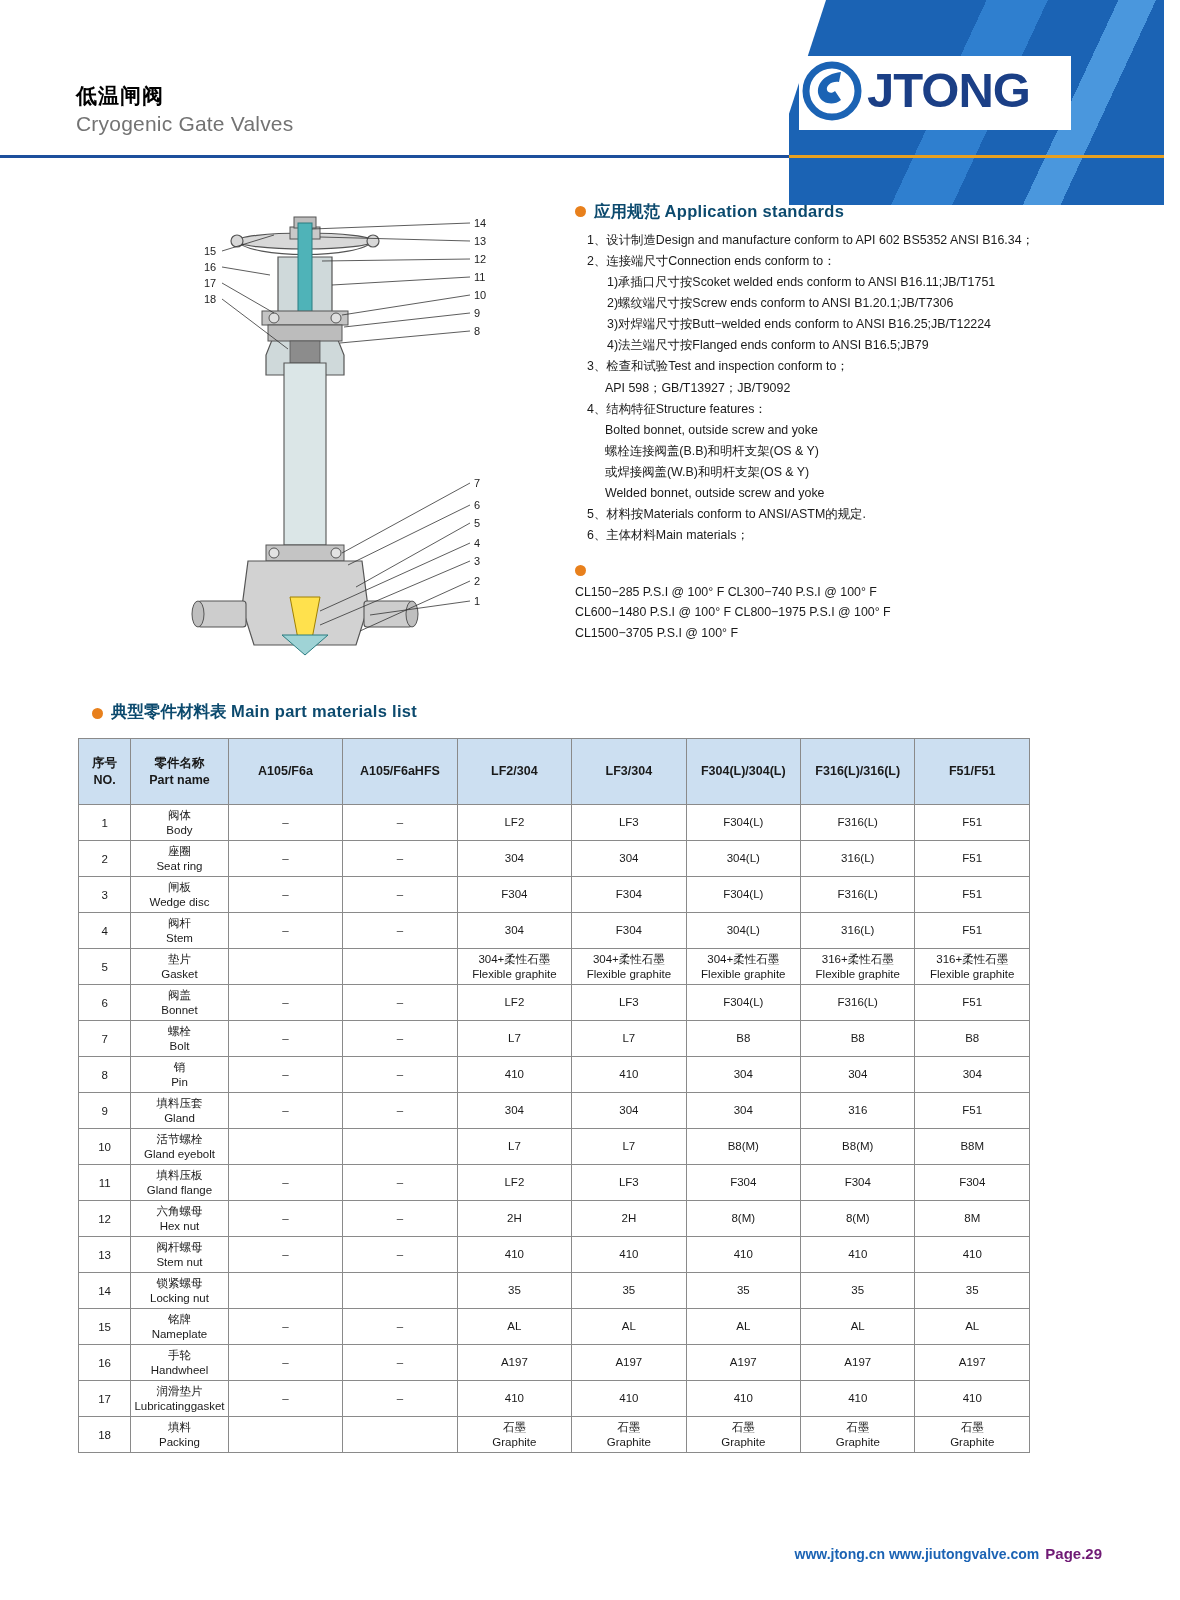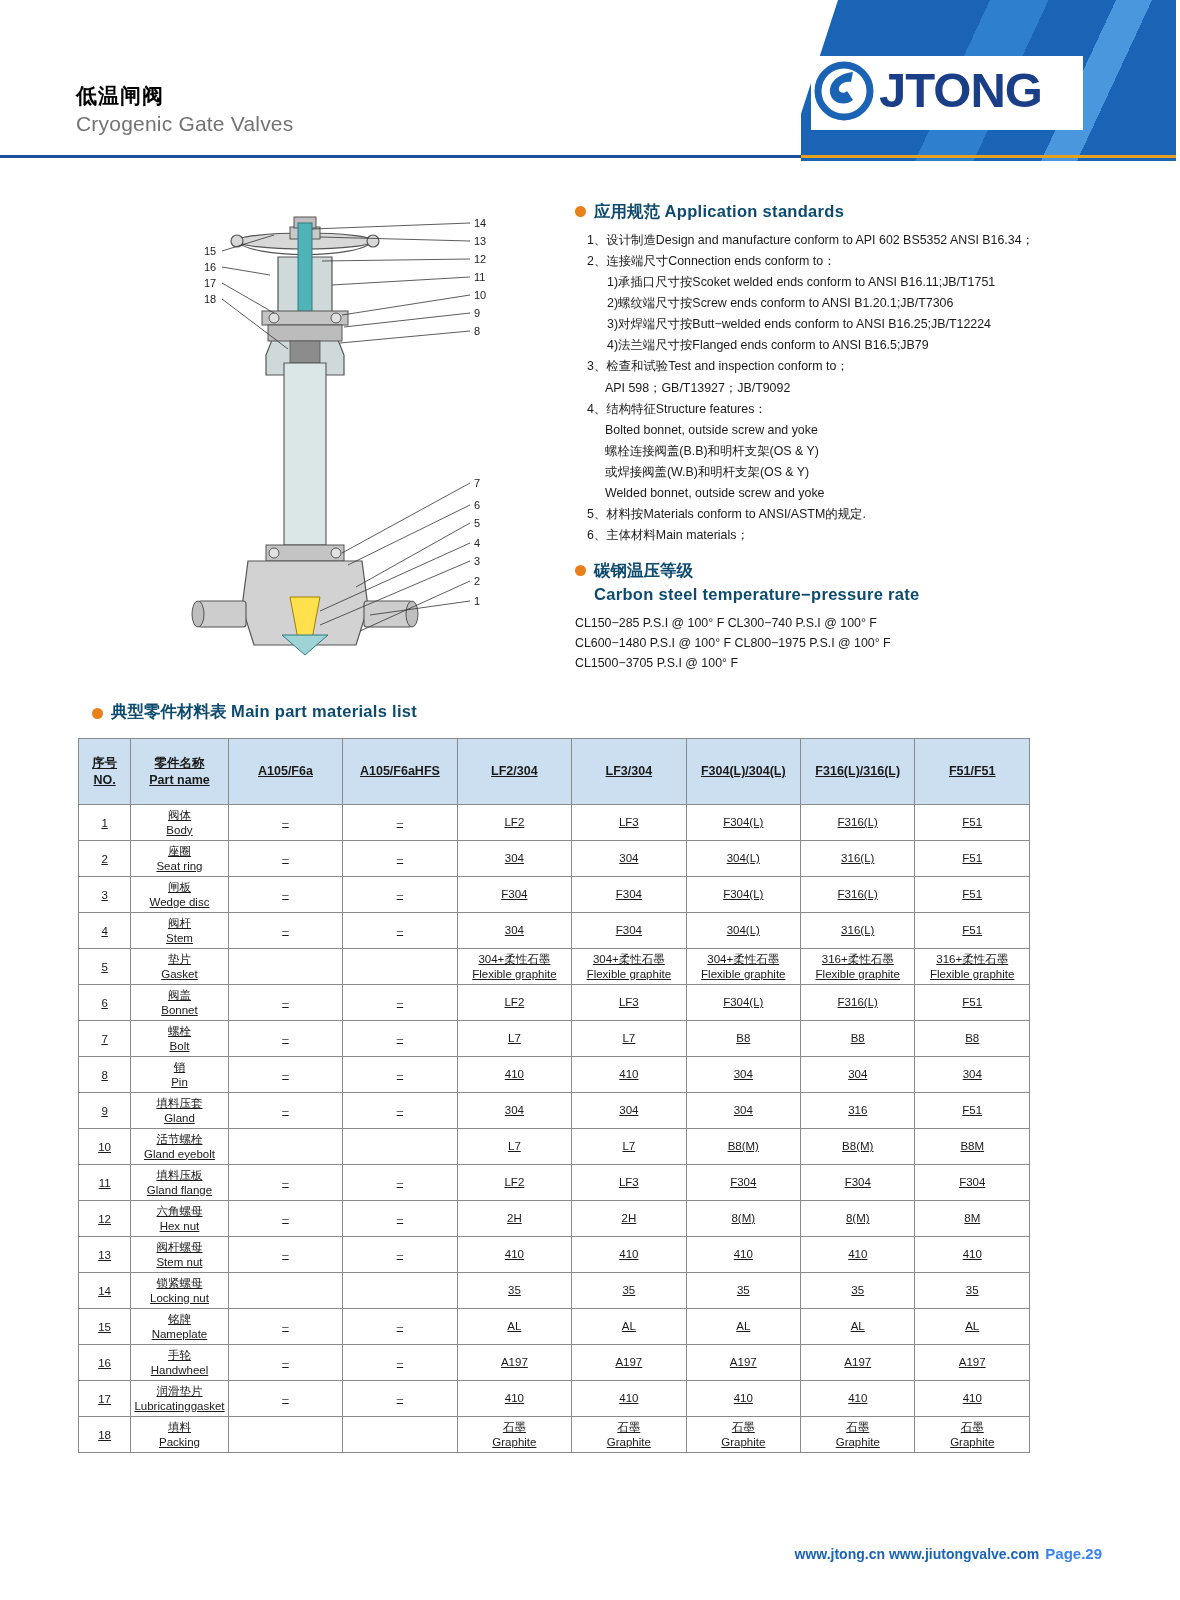--- a/index.html
+++ b/index.html
@@ -40,24 +40,24 @@
   .header-rule {
     position: absolute;
     left: 0;
     top: 155px;
     width: 1085px;
     height: 3px;
     background: #1c4f9c;
   }
   .logo-block {
     position: absolute;
-    right: 4px;
+    right: 16px;
     top: 0;
     width: 375px;
-    height: 161px;
+    height: 205px;
     overflow: hidden;
   }
   .logo-bg {
     position: absolute;
     inset: 0;
     background: linear-gradient(115deg, #1b63b4 0%, #1b63b4 42%, #2f7fcf 42%, #2f7fcf 55%, #1b63b4 55%, #1b63b4 70%, #4a97dd 70%, #4a97dd 78%, #1b63b4 78%, #1b63b4 100%);
   }
   .logo-bg:after {
     content: "";
     position: absolute;
@@ -168,21 +168,20 @@
     align-items: center;
   }
   .table-head .sec-title { font-size: 16.5px; }
   table {
     position: absolute;
     left: 78px;
     top: 738px;
     width: 952px;
     border-collapse: collapse;
     font-size: 11.5px;
-    text-decoration: underline;
   }
   table th, table td {
     border: 1px solid #8a8a8a;
     text-align: center;
     vertical-align: middle;
     color: #1a1a1a;
   }
   table thead th {
     background: #ccdff1;
     font-size: 12.5px;
@@ -204,21 +203,21 @@
     position: absolute;
     left: 0;
     top: 1545px;
     width: 1180px;
     text-align: right;
     padding-right: 78px;
     font-size: 14px;
     color: #1b63b4;
     font-weight: bold;
   }
-  .footer .page { color: #3b82f6; margin-left: 6px; font-size: 15px; }
+  .footer .page { color: #701a75; margin-left: 6px; font-size: 15px; }
 </style>
 </head>
 <body>
 
 <div class="header">
   <div class="header-titles">
     <div class="title-cn">低温闸阀</div>
     <div class="title-en">Cryogenic Gate Valves</div>
   </div>
   <div class="header-rule"></div>
@@ -346,24 +345,20 @@
     <li class="indent">螺栓连接阀盖(B.B)和明杆支架(OS &amp; Y)</li>
     <li class="indent">或焊接阀盖(W.B)和明杆支架(OS &amp; Y)</li>
     <li class="indent">Welded bonnet, outside screw and yoke</li>
     <li>5、材料按Materials conform to ANSI/ASTM的规定.</li>
     <li>6、主体材料Main materials；</li>
   </ol>
 
   <div class="spec-block2">
     <div class="sec-head">
       <span class="bullet"></span>
-      <span class="sec-title">
-        <span style="display:block">碳钢温压等级</span>
-        <span class="en" style="display:block">Carbon steel temperature−pressure rate</span>
-      </span>
     </div>
     <div class="rate-lines">
       <div>CL150−285 P.S.I @ 100° F    CL300−740 P.S.I @ 100° F</div>
       <div>CL600−1480 P.S.I @ 100° F    CL800−1975 P.S.I @ 100° F</div>
       <div>CL1500−3705 P.S.I @ 100° F</div>
     </div>
   </div>
 </div>
 
 <div class="table-head">

